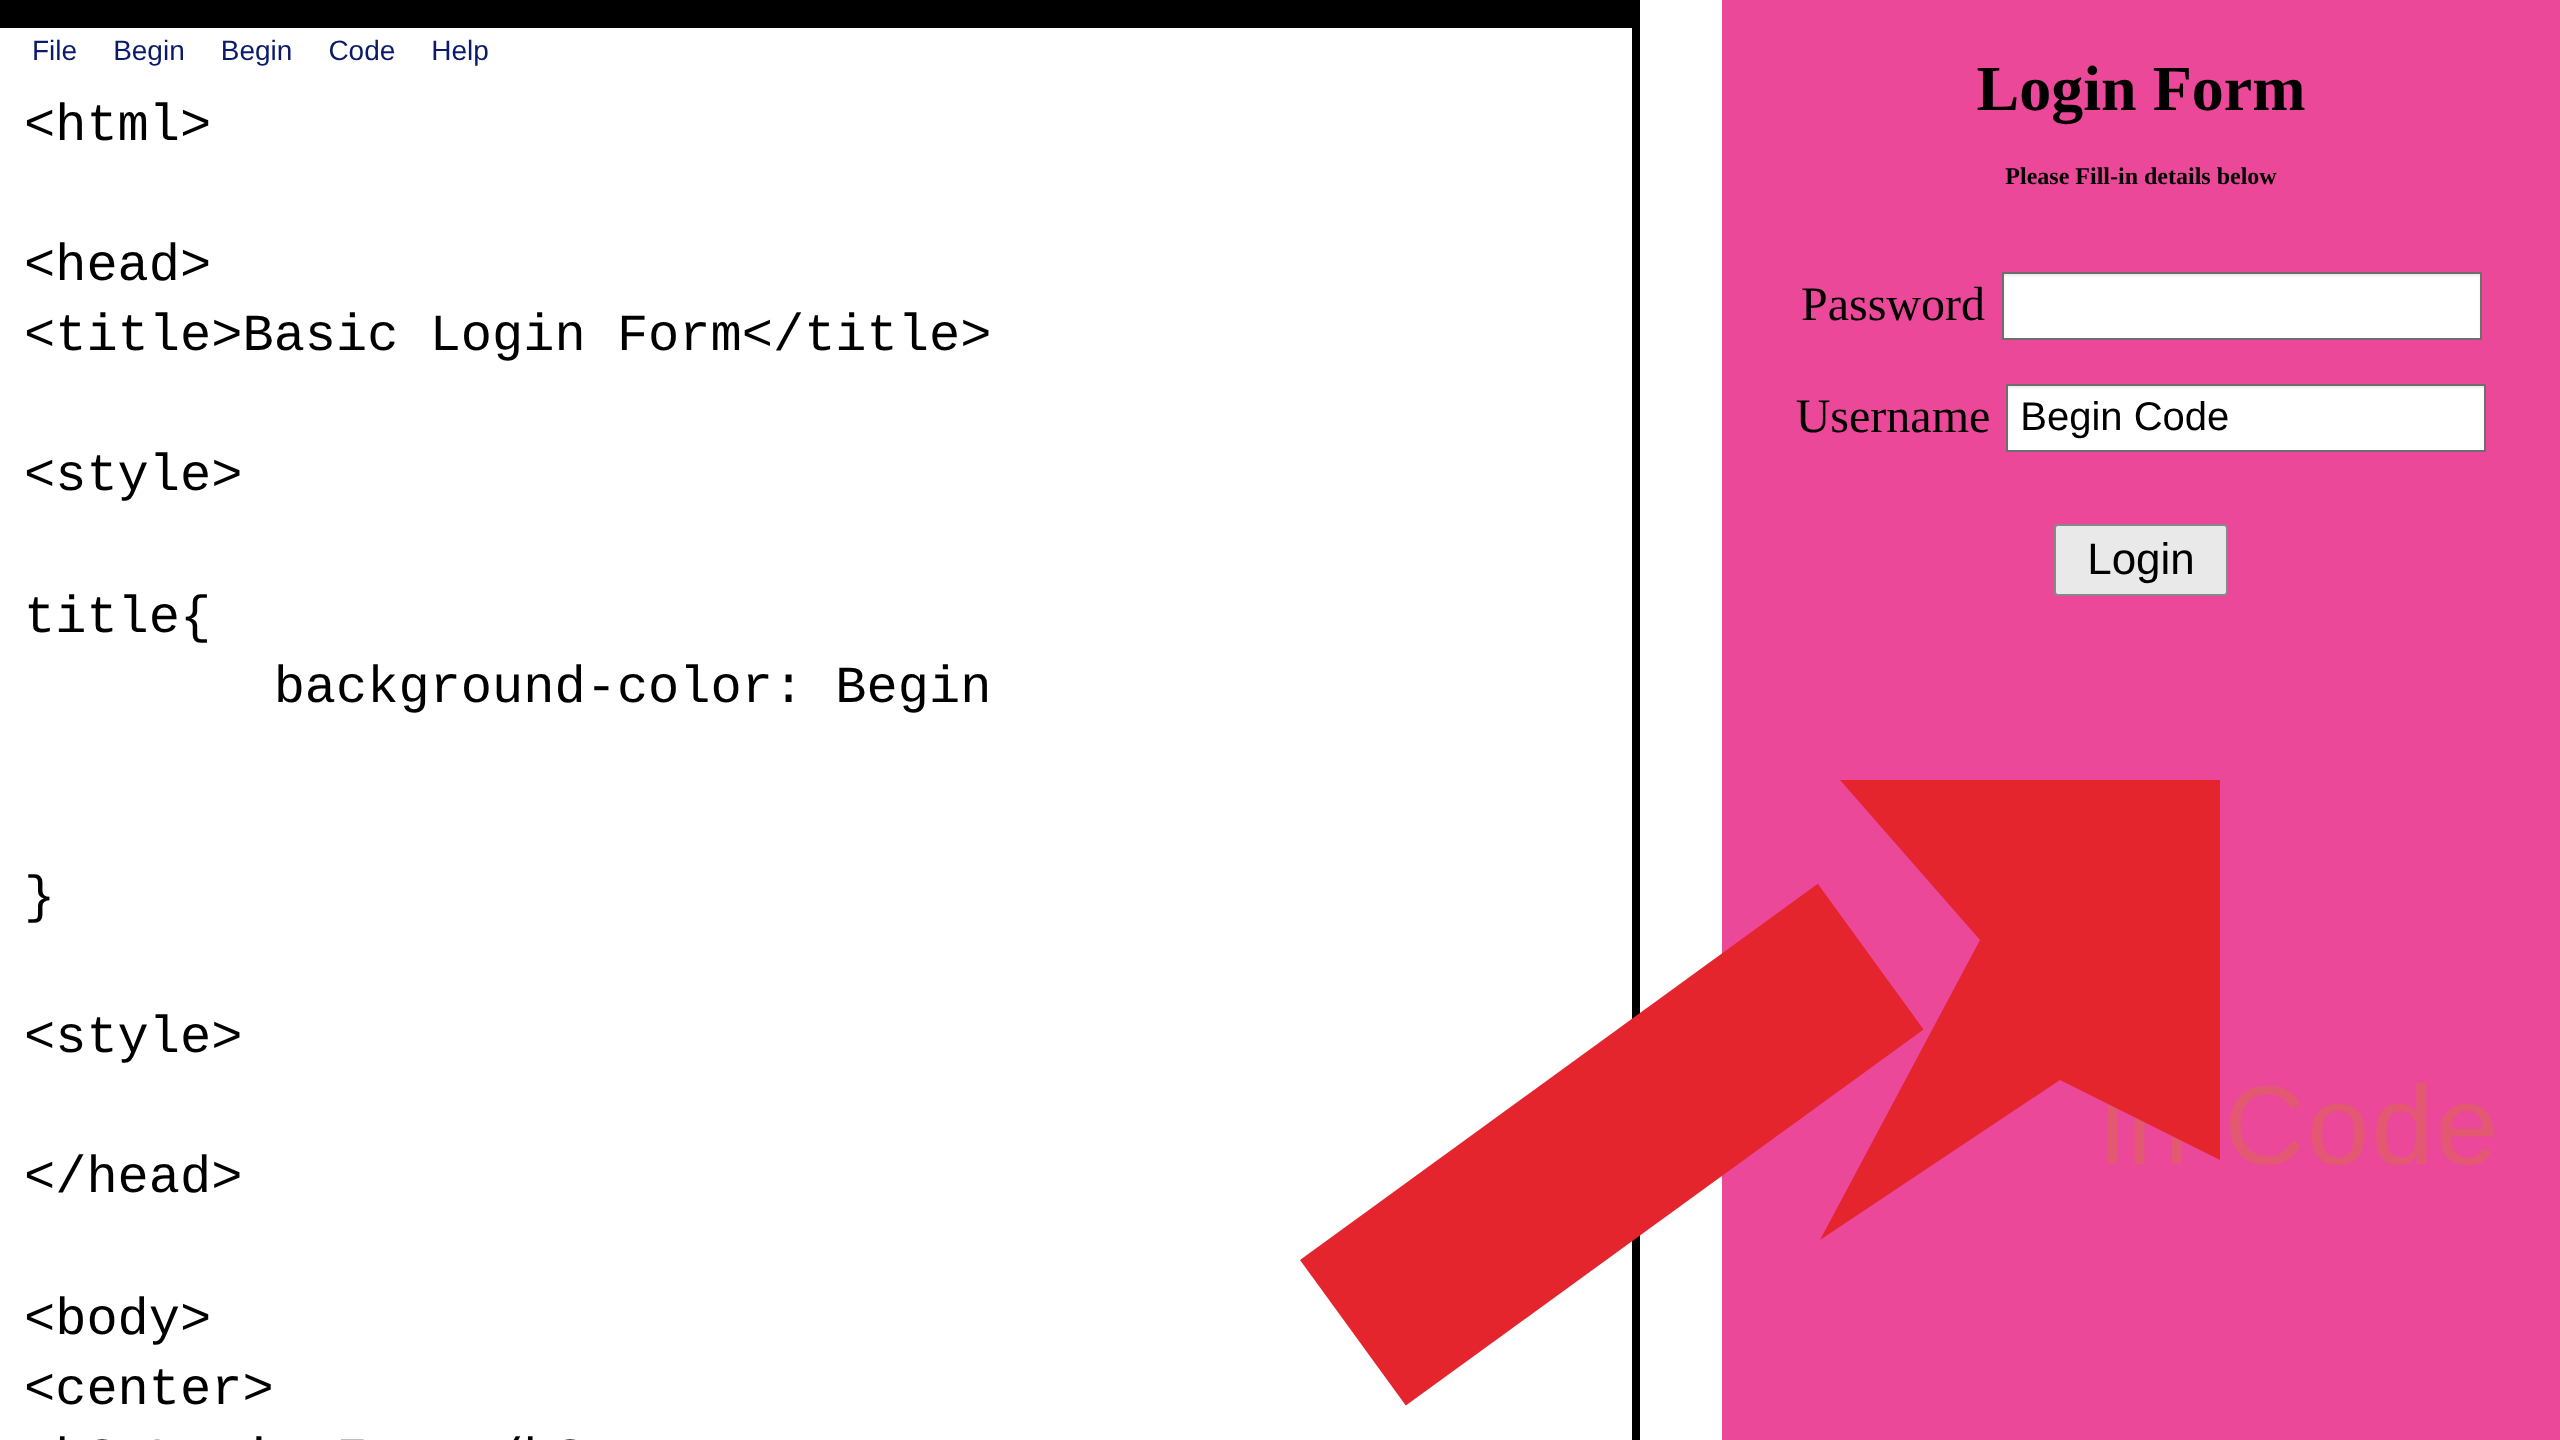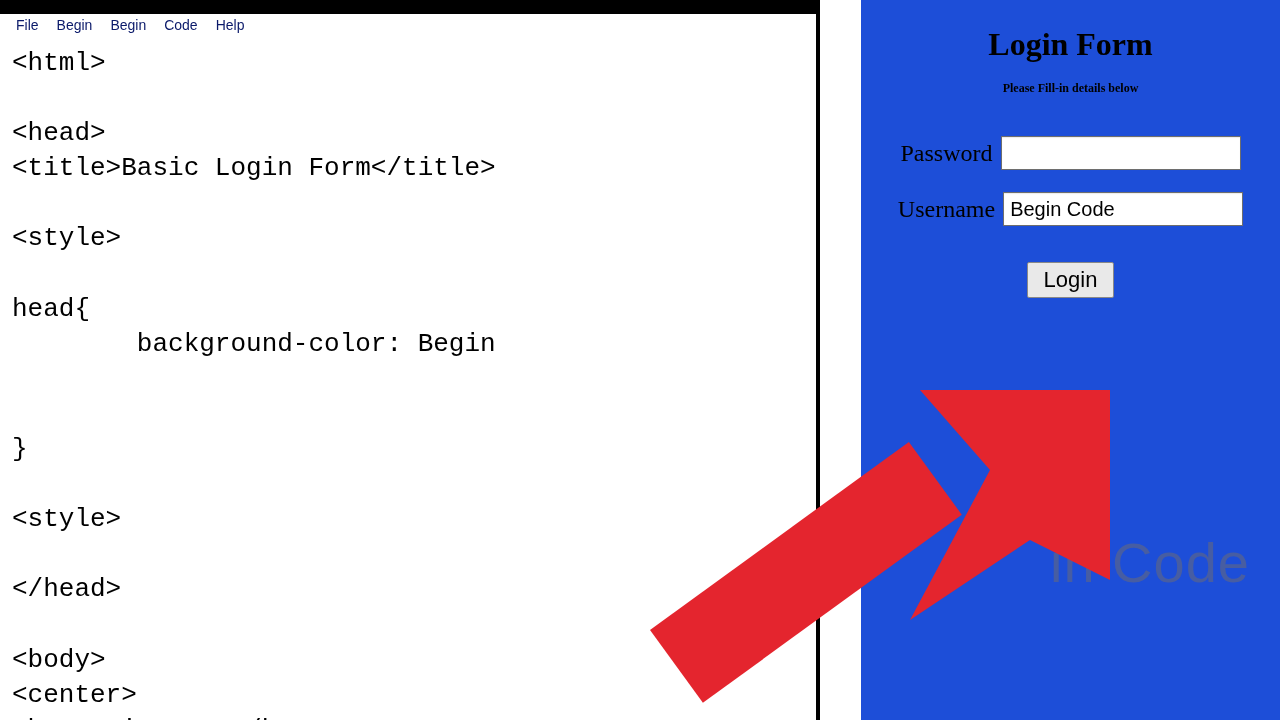--- a/index.html
+++ b/index.html
@@ -44,21 +44,21 @@
     font-size: 26px;
     line-height: 1.35;
     color: #000;
     white-space: pre;
     overflow: hidden;
   }
   
   .preview-pane {
     flex: 1;
     height: 100%;
-    background: #1d4ed8;
+    background: #ec4899;
     font-family: "Times New Roman", serif;
     position: relative;
     text-align: center;
     padding-top: 18px;
     overflow: hidden;
     margin-left: 41px;
   }
   .preview-pane h3 {
     font-size: 32px;
     font-weight: bold;
@@ -140,21 +140,21 @@
       <span>Code</span>
       <span>Help</span>
     </div>
     <div class="code-area"><span>&lt;html&gt;</span>
 <span></span>
 <span>&lt;head&gt;</span>
 <span>&lt;title&gt;Basic Login Form&lt;/title&gt;</span>
 <span></span>
 <span>&lt;style&gt;</span>
 <span></span>
-<span>head{</span>
+<span>title{</span>
 <span>        background-color: Begin</span>
 <span></span>
 <span></span>
 <span>}</span>
 <span></span>
 <span>&lt;style&gt;</span>
 <span></span>
 <span>&lt;/head&gt;</span>
 <span></span>
 <span>&lt;body&gt;</span>

